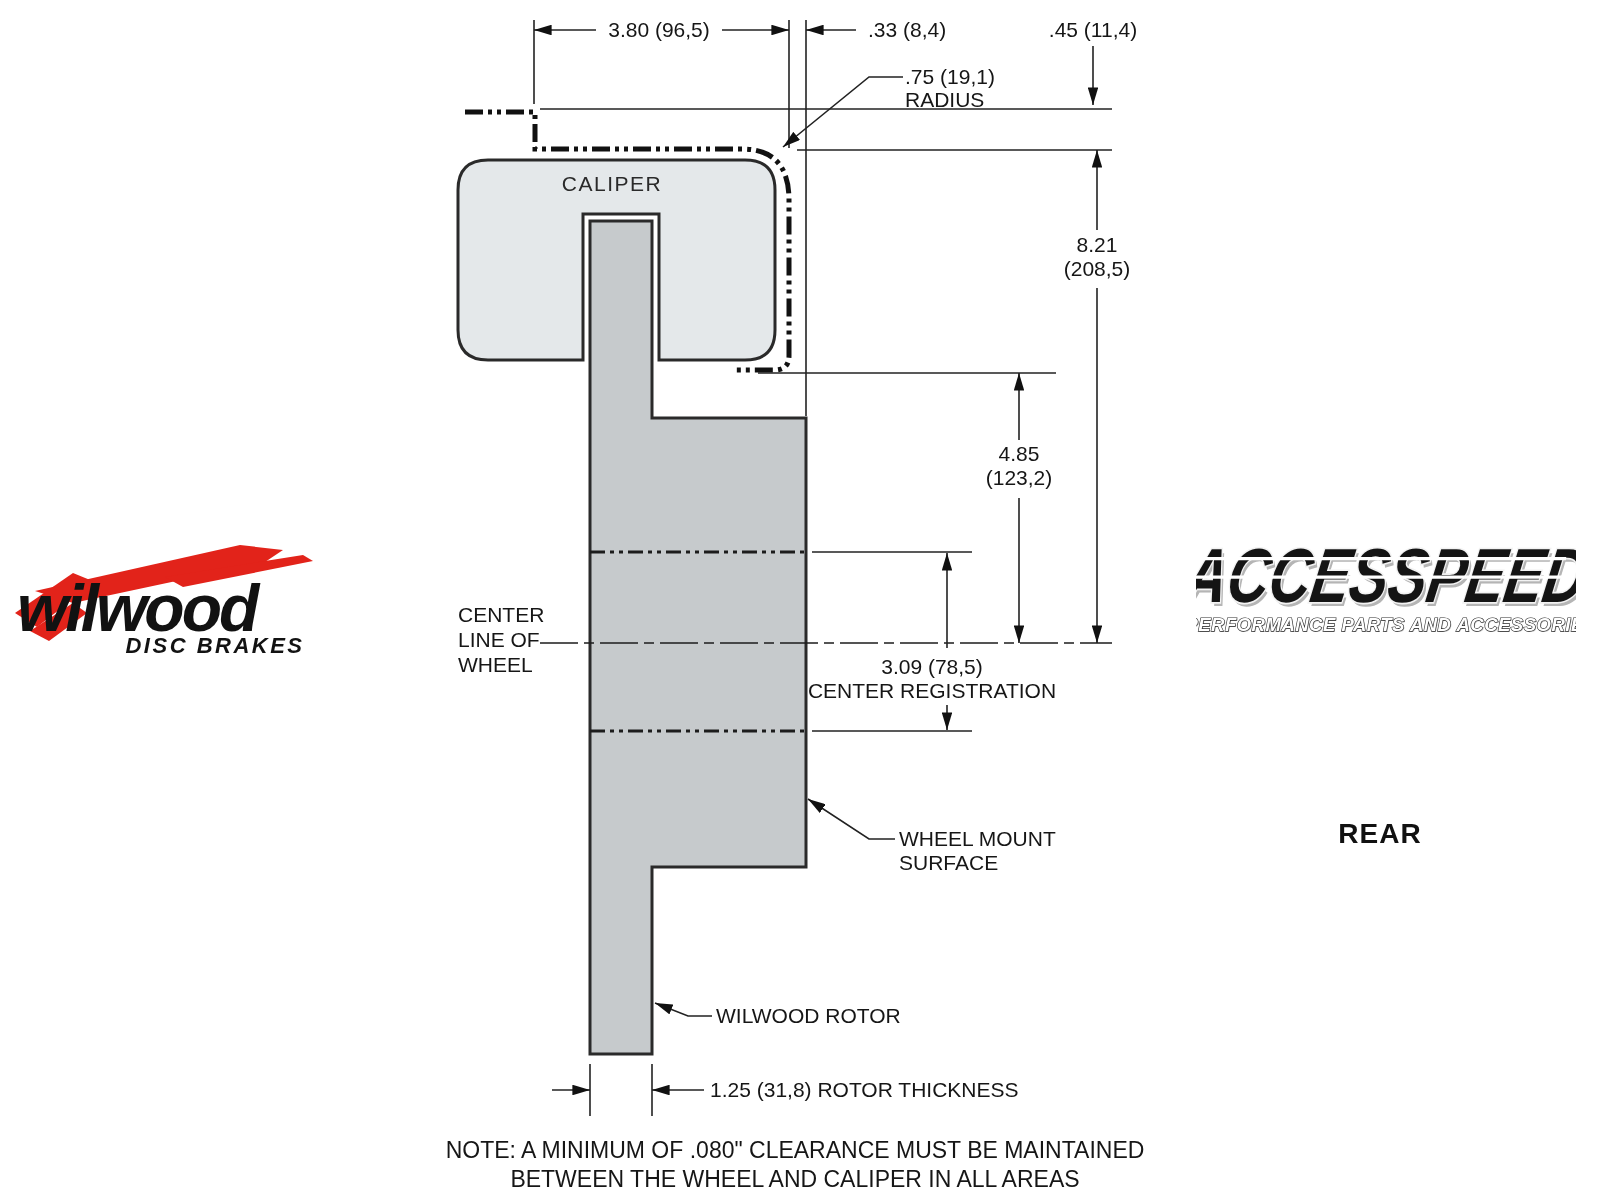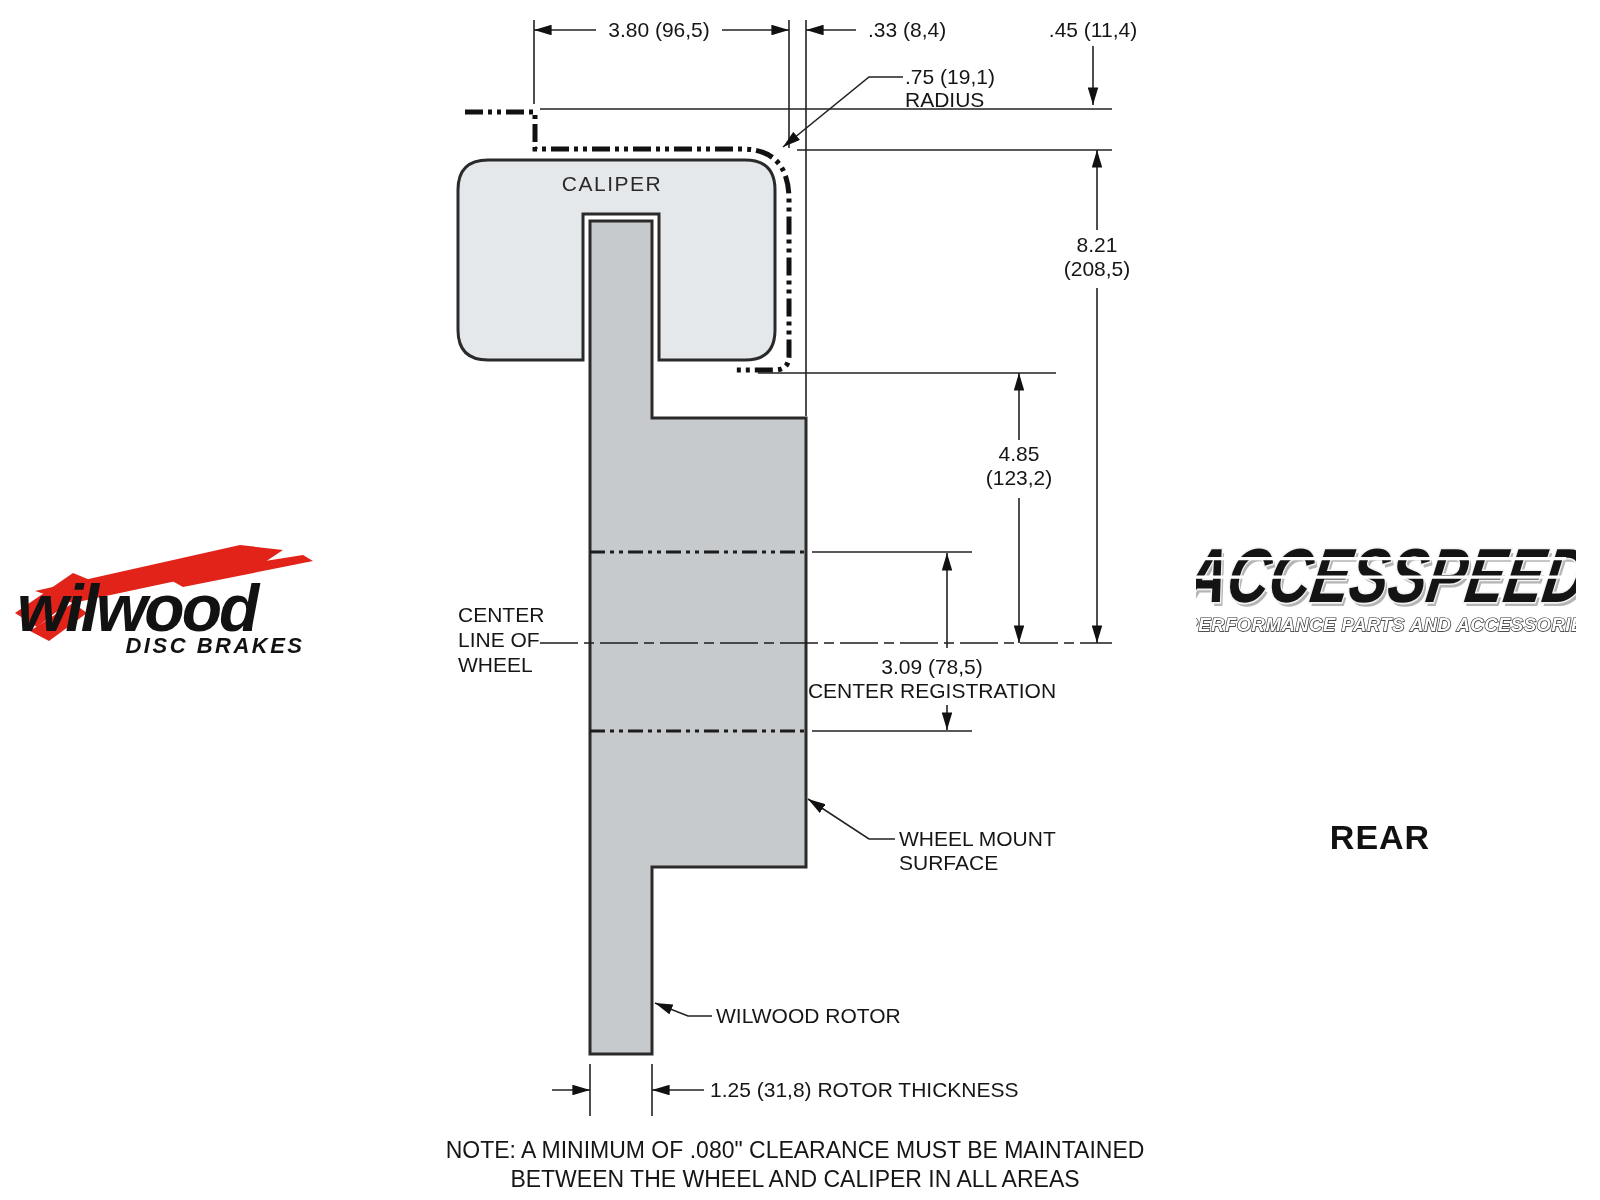--- a/index.html
+++ b/index.html
@@ -26,21 +26,21 @@
            stroke:#f2f2f2;stroke-width:2.5;paint-order:stroke;text-anchor:middle;}
   .as-shadow{font-weight:bold;font-style:italic;font-size:58px;fill:#b5b5b5;text-anchor:middle;}
   .as-tag{font-weight:bold;font-style:italic;font-size:18.5px;fill:#ffffff;
           stroke:#2a2a2a;stroke-width:1.25;paint-order:stroke;letter-spacing:.5px;text-anchor:middle;}
   .as-tag-sh{font-weight:bold;font-style:italic;font-size:18.5px;fill:#bbbbbb;letter-spacing:.5px;text-anchor:middle;}
   .wil-script{font-weight:bold;font-style:italic;font-size:66px;letter-spacing:-3px;fill:#121212;}
   .wil-tag{font-weight:bold;font-style:italic;font-size:22px;letter-spacing:2.5px;fill:#121212;text-anchor:middle;}
 
   .rear{
     position:absolute;left:1300px;top:818px;width:160px;text-align:center;
-    font-weight:bold;font-size:34px;letter-spacing:1px;color:#111;
+    font-weight:bold;font-size:28px;letter-spacing:1px;color:#111;
   }
 </style>
 </head>
 <body>
 
 <div class="stage">
 
   <svg width="1600" height="1200" viewBox="0 0 1600 1200">
     <defs>
       <marker id="arw" viewBox="0 0 10 6" refX="10" refY="3" markerWidth="11" markerHeight="6.6" orient="auto-start-reverse">

